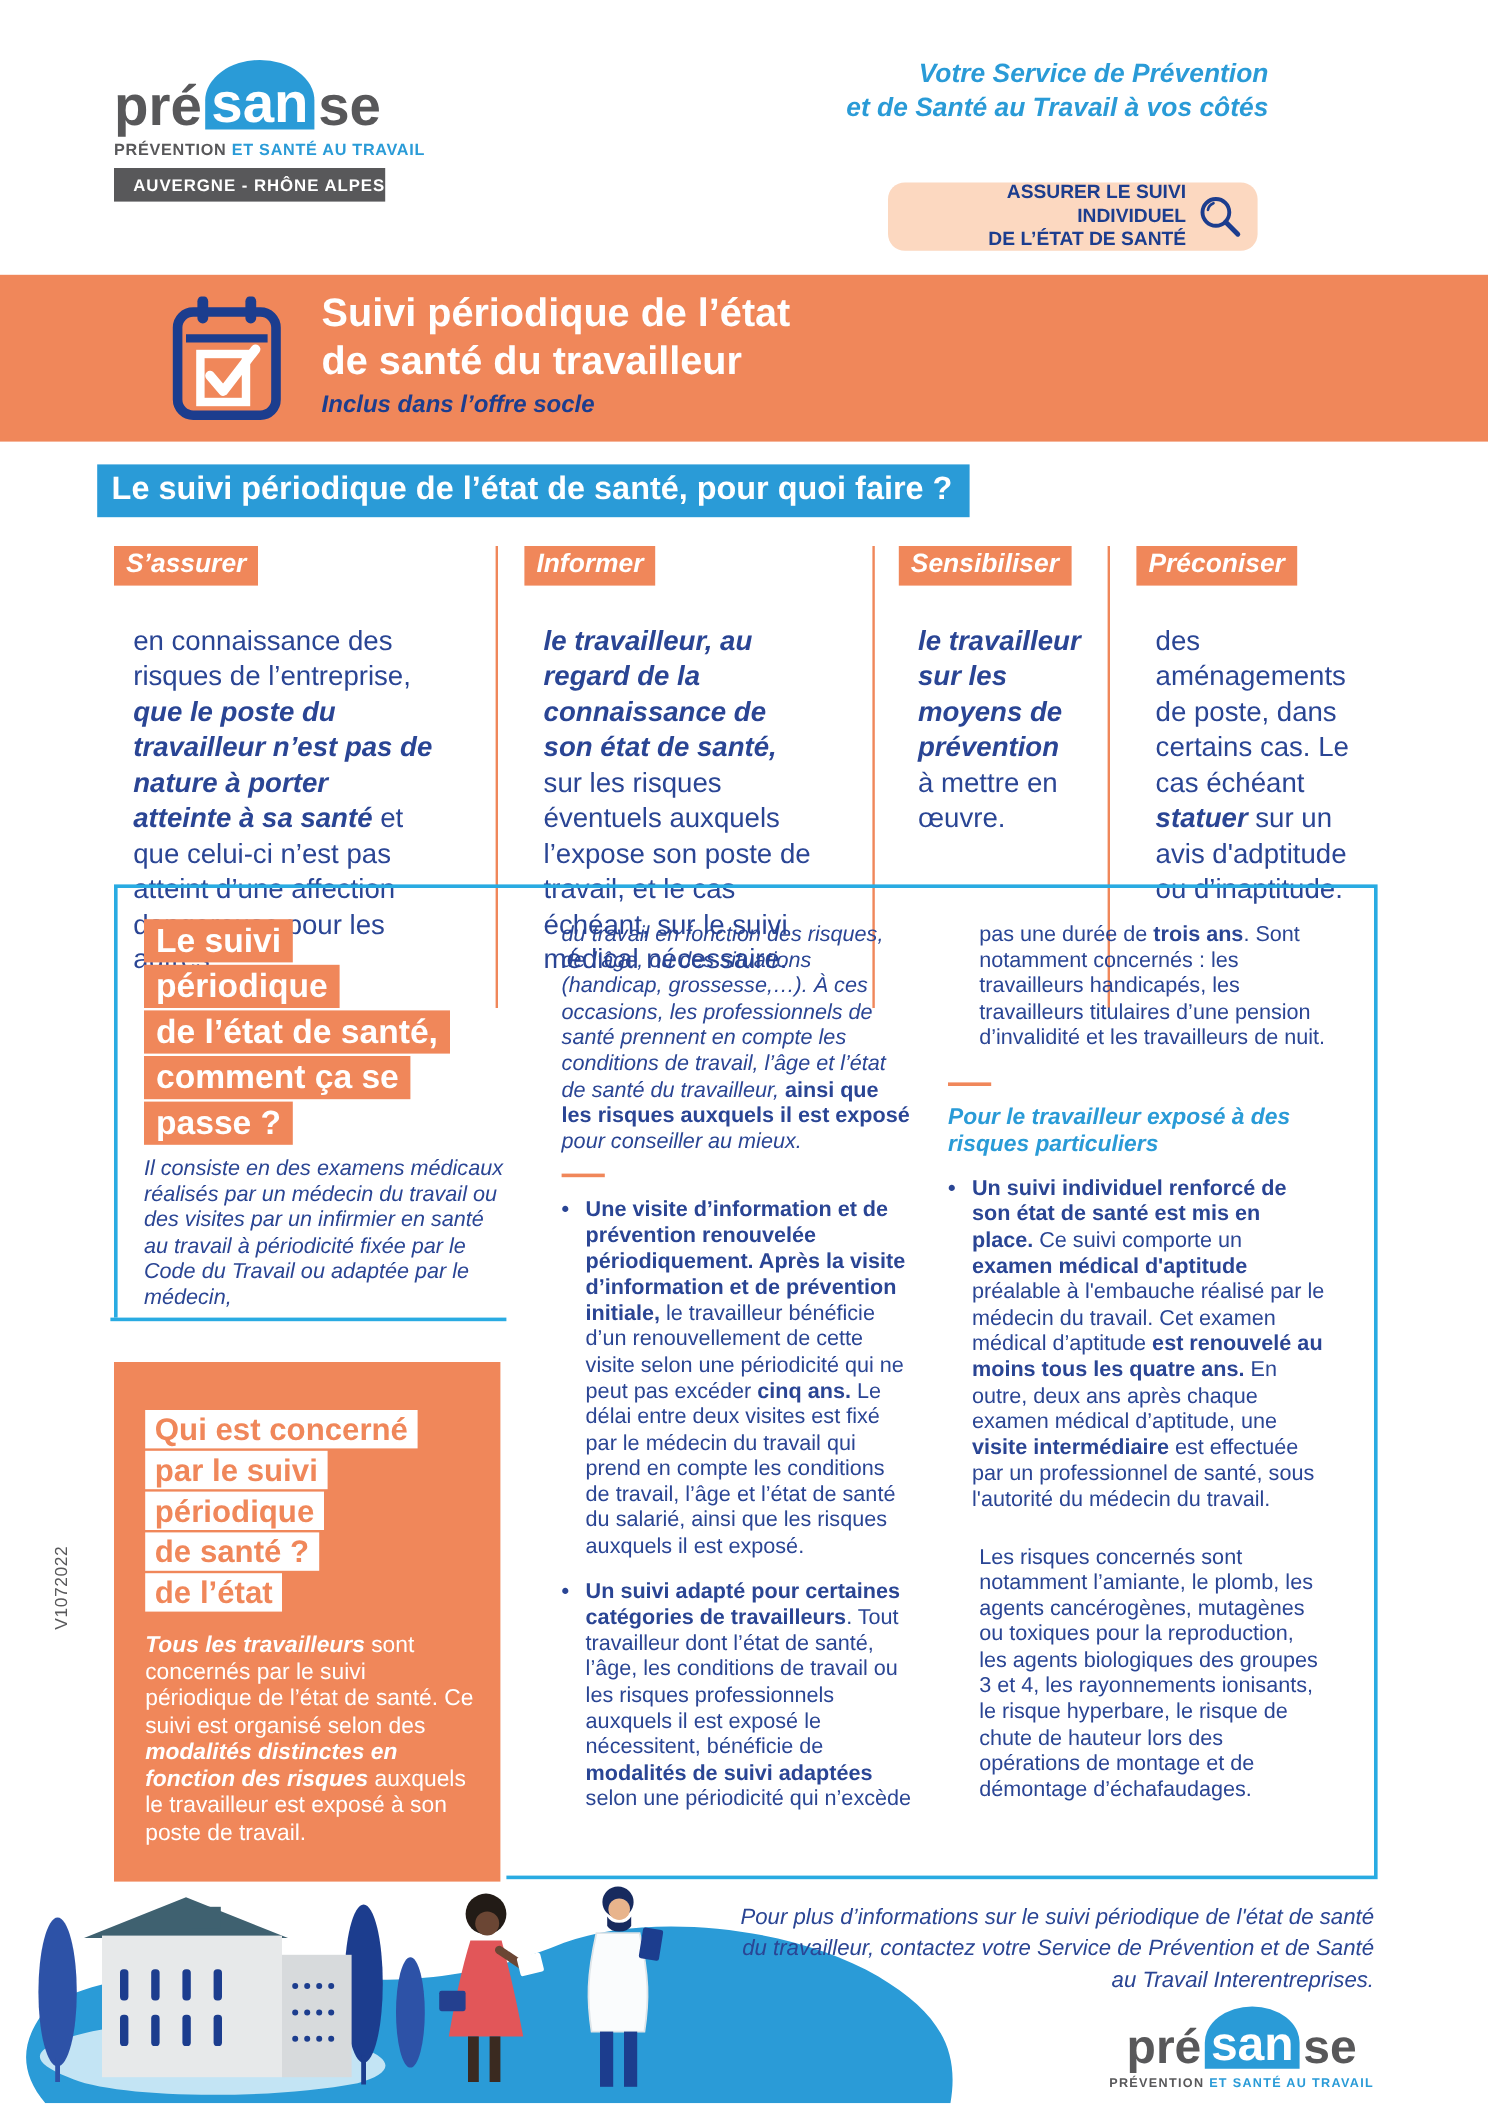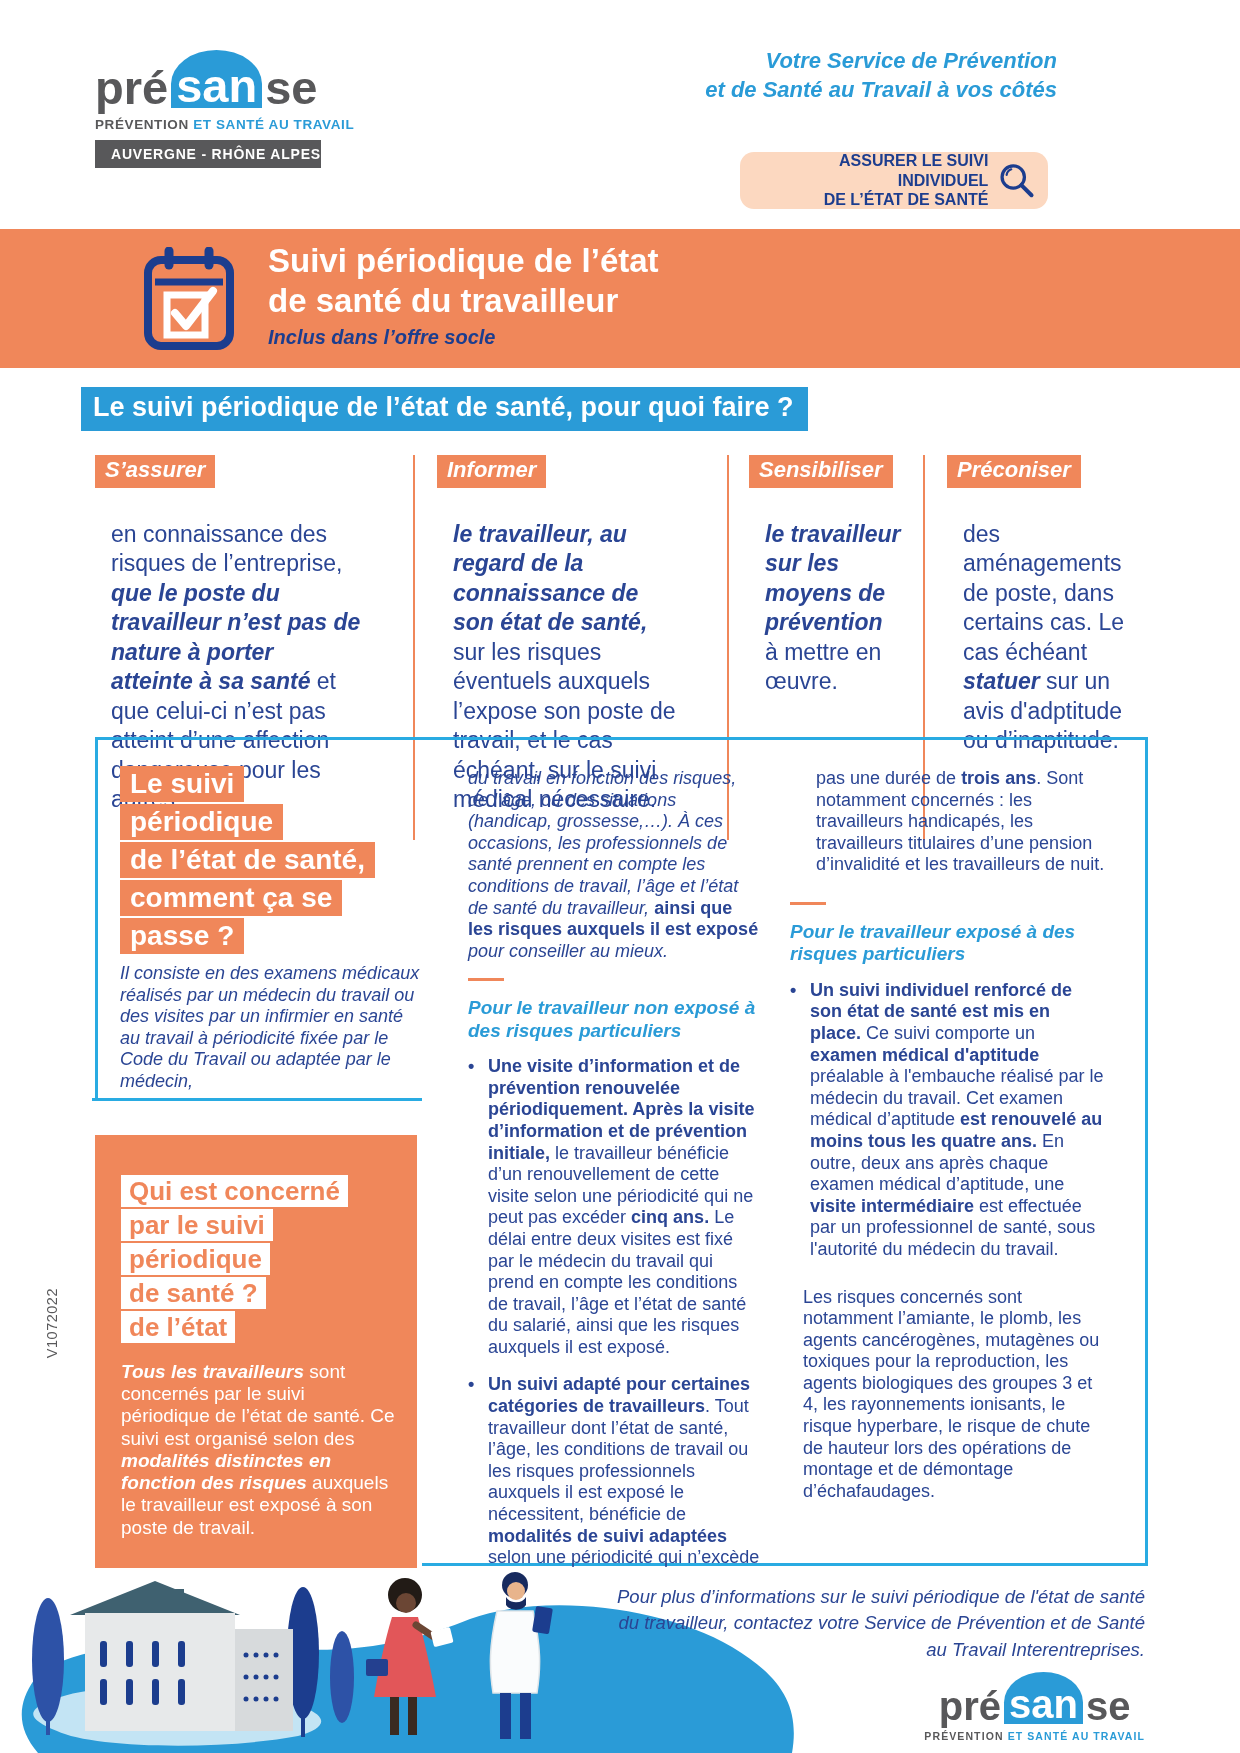--- a/index.html
+++ b/index.html
@@ -67,21 +67,21 @@
   .cont{margin:0;font-style:italic;}
   .indent{margin-left:26px;}
   .dash{width:36px;border-top:3px solid #f0875a;margin:16px 0;}
   .dash-r{margin-top:26px;}
   .subhead{font-size:19px;font-weight:bold;font-style:italic;color:#2a9bd7;line-height:1.18;
            margin:0 0 14px;}
   .blist{margin:0;}
   .bitem{display:flex;margin-bottom:16px;font-size:18px;line-height:1.2;}
   .bmark{width:20px;flex:none;font-weight:bold;}
   .bcontent{flex:1;}
-  .p2{margin:26px 0 0 13px;}
+  .p2{margin:26px 0 0 26px;}
   .p1{margin:0 0 0 26px;}
 
   
   .b{font-weight:bold;}
   .bi{font-weight:bold;font-style:italic;}
   .bu{font-weight:bold;font-style:normal;}
 
   
   .who-box{position:absolute;left:95px;top:1135px;width:322px;height:433px;background:#f0875a;
            box-sizing:border-box;padding:40px 20px 0 26px;z-index:3;}
@@ -174,21 +174,20 @@
     <div><span class="chip">périodique</span></div>
     <div><span class="chip">de l’état de santé,</span></div>
     <div><span class="chip">comment ça se</span></div>
     <div><span class="chip">passe ?</span></div>
   </div>
   <p class="how-intro"><span>Il consiste en des examens médicaux réalisés par un médecin du travail ou des visites par un infirmier en santé au travail à périodicité fixée par le Code du Travail ou adaptée par le médecin,</span></p>
 
   <div class="mid-col">
     <p class="cont"><span>du travail en fonction des risques, de l’âge, ou des situations (handicap, grossesse,…). À ces occasions, les professionnels de santé prennent en compte les conditions de travail, l’âge et l’état de santé du travailleur, </span><span class="bu">ainsi que les risques auxquels il est exposé</span><span> pour conseiller au mieux.</span></p>
     <div class="dash"></div>
-    <p class="subhead">Pour le travailleur non exposé à des risques particuliers</p>
     <div class="blist">
       <div class="bitem">
         <span class="bmark">•</span>
         <span class="bcontent"><span class="b">Une visite d’information et de prévention renouvelée périodiquement. Après la visite d’information et de prévention initiale,</span><span> le travailleur bénéficie d’un renouvellement de cette visite selon une périodicité qui ne peut pas excéder </span><span class="b">cinq ans.</span><span> Le délai entre deux visites est fixé par le médecin du travail qui prend en compte les conditions de travail, l’âge et l’état de santé du salarié, ainsi que les risques auxquels il est exposé.</span></span>
       </div>
       <div class="bitem">
         <span class="bmark">•</span>
         <span class="bcontent"><span class="b">Un suivi adapté pour certaines catégories de travailleurs</span><span>. Tout travailleur dont l’état de santé, l’âge, les conditions de travail ou les risques professionnels auxquels il est exposé le nécessitent, bénéficie de </span><span class="b">modalités de suivi adaptées</span><span> selon une périodicité qui n’excède</span></span>
       </div>
     </div>

